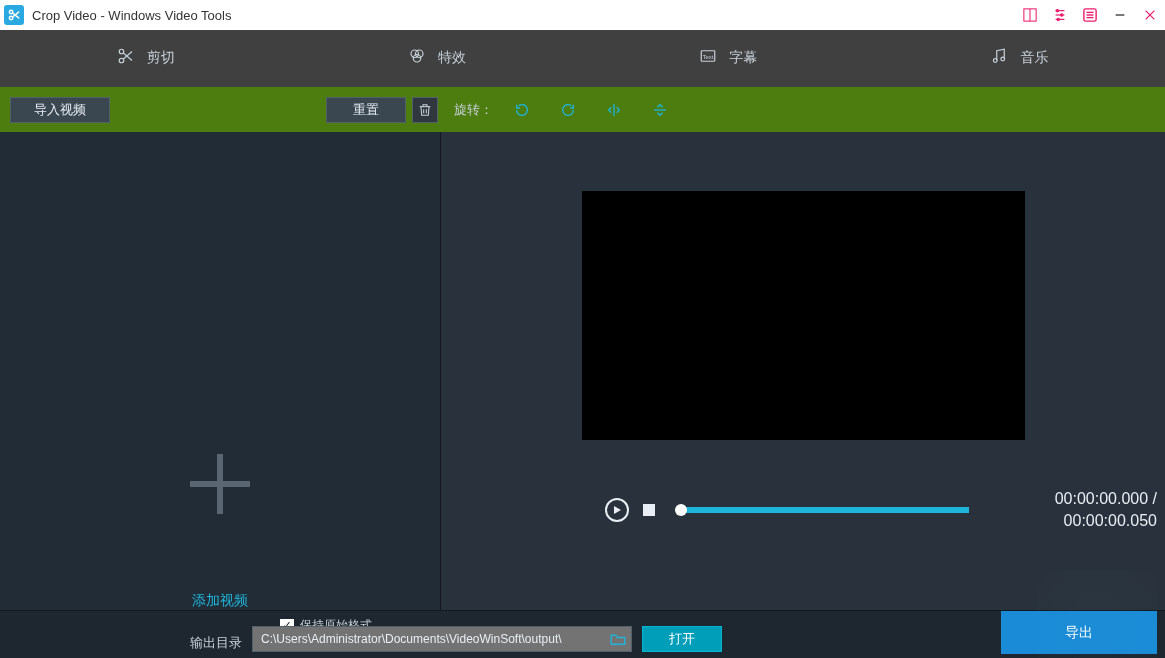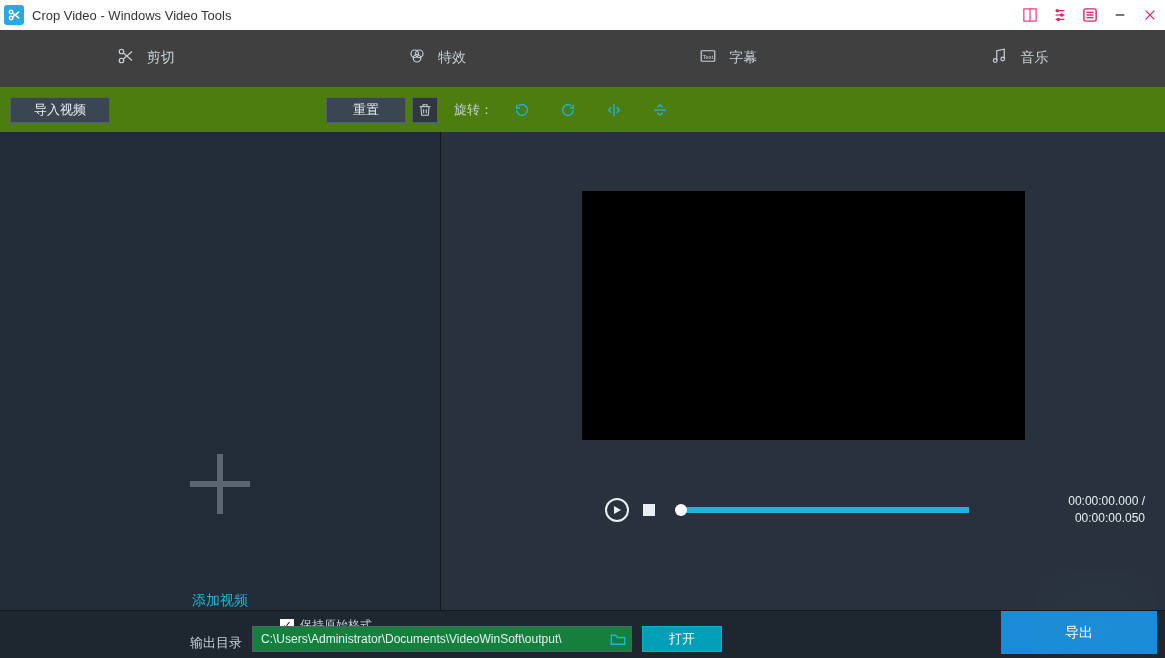--- a/index.html
+++ b/index.html
@@ -167,23 +167,23 @@
 .timeline .handle {
   position: absolute;
   left: -4px; top: 50%;
   transform: translateY(-50%);
   width: 12px; height: 12px;
   background: #fff;
   border-radius: 50%;
 }
 .time-readout {
   position: absolute;
-  right: 20px;
+  right: 8px;
   color: #e8eef4;
-  font-size: 12px;
+  font-size: 16px;
   text-align: right;
   line-height: 1.4;
 }
 
 
 .overlay-logo {
   position: absolute;
   right: 8px;
   bottom: -80px;
   width: 120px; height: 120px;
@@ -221,21 +221,21 @@
   width: 14px; height: 14px;
   background: #fff;
   display: inline-flex; align-items: center; justify-content: center;
   color: #000;
   font-size: 11px;
 }
 .out-label { font-size: 13px; }
 .path-box {
   flex: 0 0 380px;
   height: 26px;
-  background: #15803d;
+  background: #737373;
   border: 1px solid #52606c;
   display: flex; align-items: center;
   padding: 0 28px 0 8px;
   position: relative;
   color: #e8eef4;
   font-size: 12px;
 }
 .path-box .folder-icn {
   position: absolute; right: 4px; top: 50%; transform: translateY(-50%);
   width: 18px; height: 18px; color: #1fb4d9;

